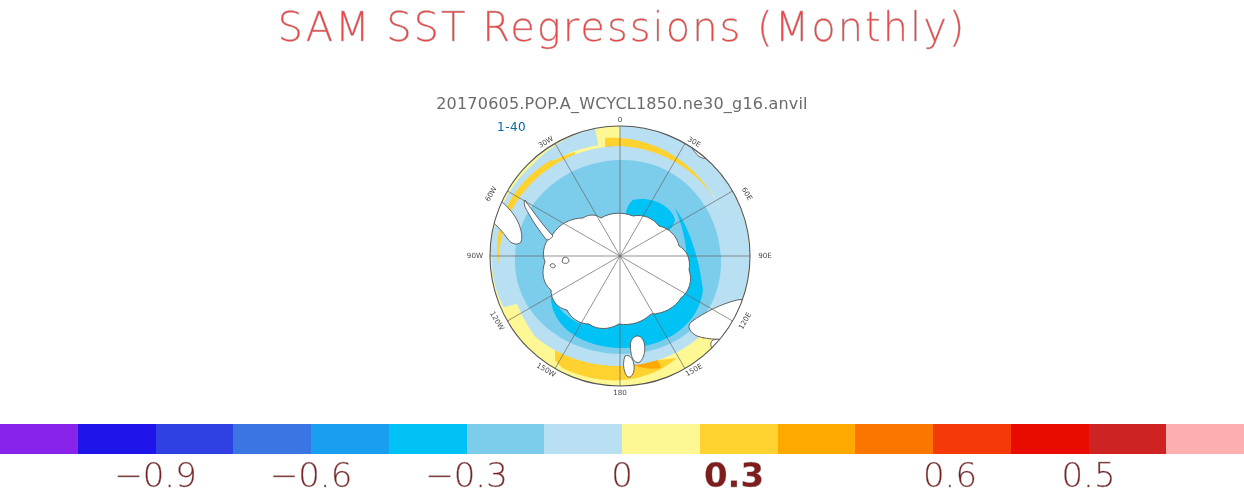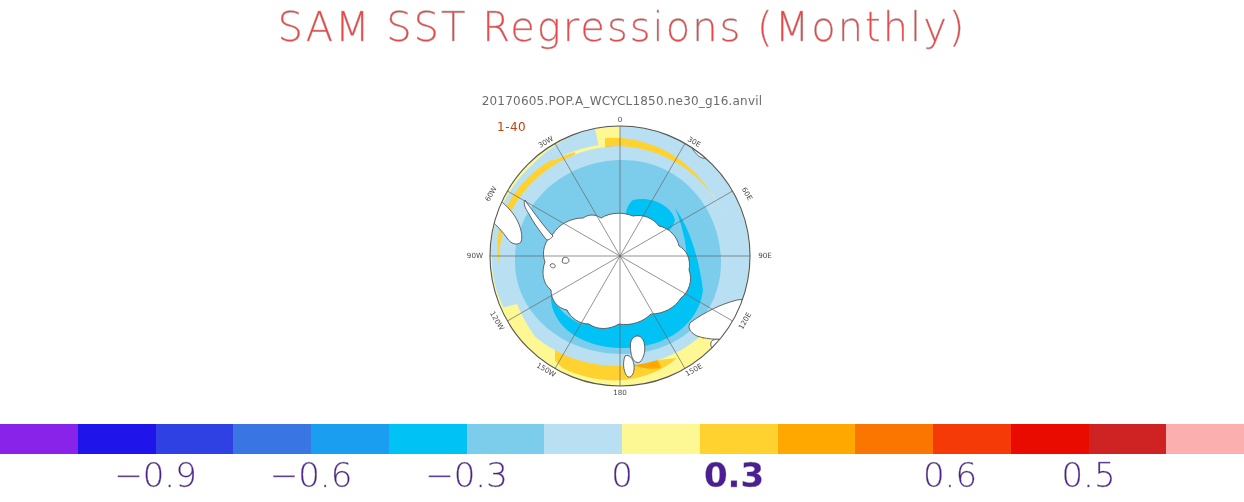--- a/index.html
+++ b/index.html
@@ -9,33 +9,33 @@
   }
   #title{
     position:absolute;left:0;top:4px;width:1244px;text-align:center;
     font-size:40px;font-weight:300;letter-spacing:2px;color:#ef4444;
     font-family:"DejaVu Sans", sans-serif;
     -webkit-text-stroke:0.35px #b0b0b0;
   }
   #panel{position:absolute;left:0;top:0;width:1244px;height:410px;}
   #subtitle{
     position:absolute;left:0;top:94px;width:1244px;text-align:center;
-    font-size:12px;color:#6b6b6b;letter-spacing:0.2px;
+    font-size:16px;color:#6b6b6b;letter-spacing:0.2px;
   }
   #caselabel{
     position:absolute;left:497px;top:120px;
-    font-size:12px;color:#c2410c;letter-spacing:0.5px;
+    font-size:12px;color:#0369a1;letter-spacing:0.5px;
   }
   #mapwrap{position:absolute;left:455px;top:108px;width:330px;height:295px;}
   #cbwrap{position:absolute;left:0;top:424px;width:1244px;height:30px;}
   .cbcell{height:30px;float:left;box-sizing:border-box;}
   #cblabels{position:absolute;left:0;top:455px;width:1244px;height:47px;}
   .cblabel{
     position:absolute;top:0;
-    font-size:34px;font-weight:300;color:#4c1d95;
+    font-size:34px;font-weight:300;color:#7f1d1d;
     -webkit-text-stroke:0.3px #999999;
     transform:translateX(-50%);
     white-space:nowrap;
   }
   svg{display:block;}
   text.lonlbl{font-family:"DejaVu Sans",sans-serif;font-size:7.2px;fill:#4a4a4a;}
 </style>
 </head>
 <body>
 

